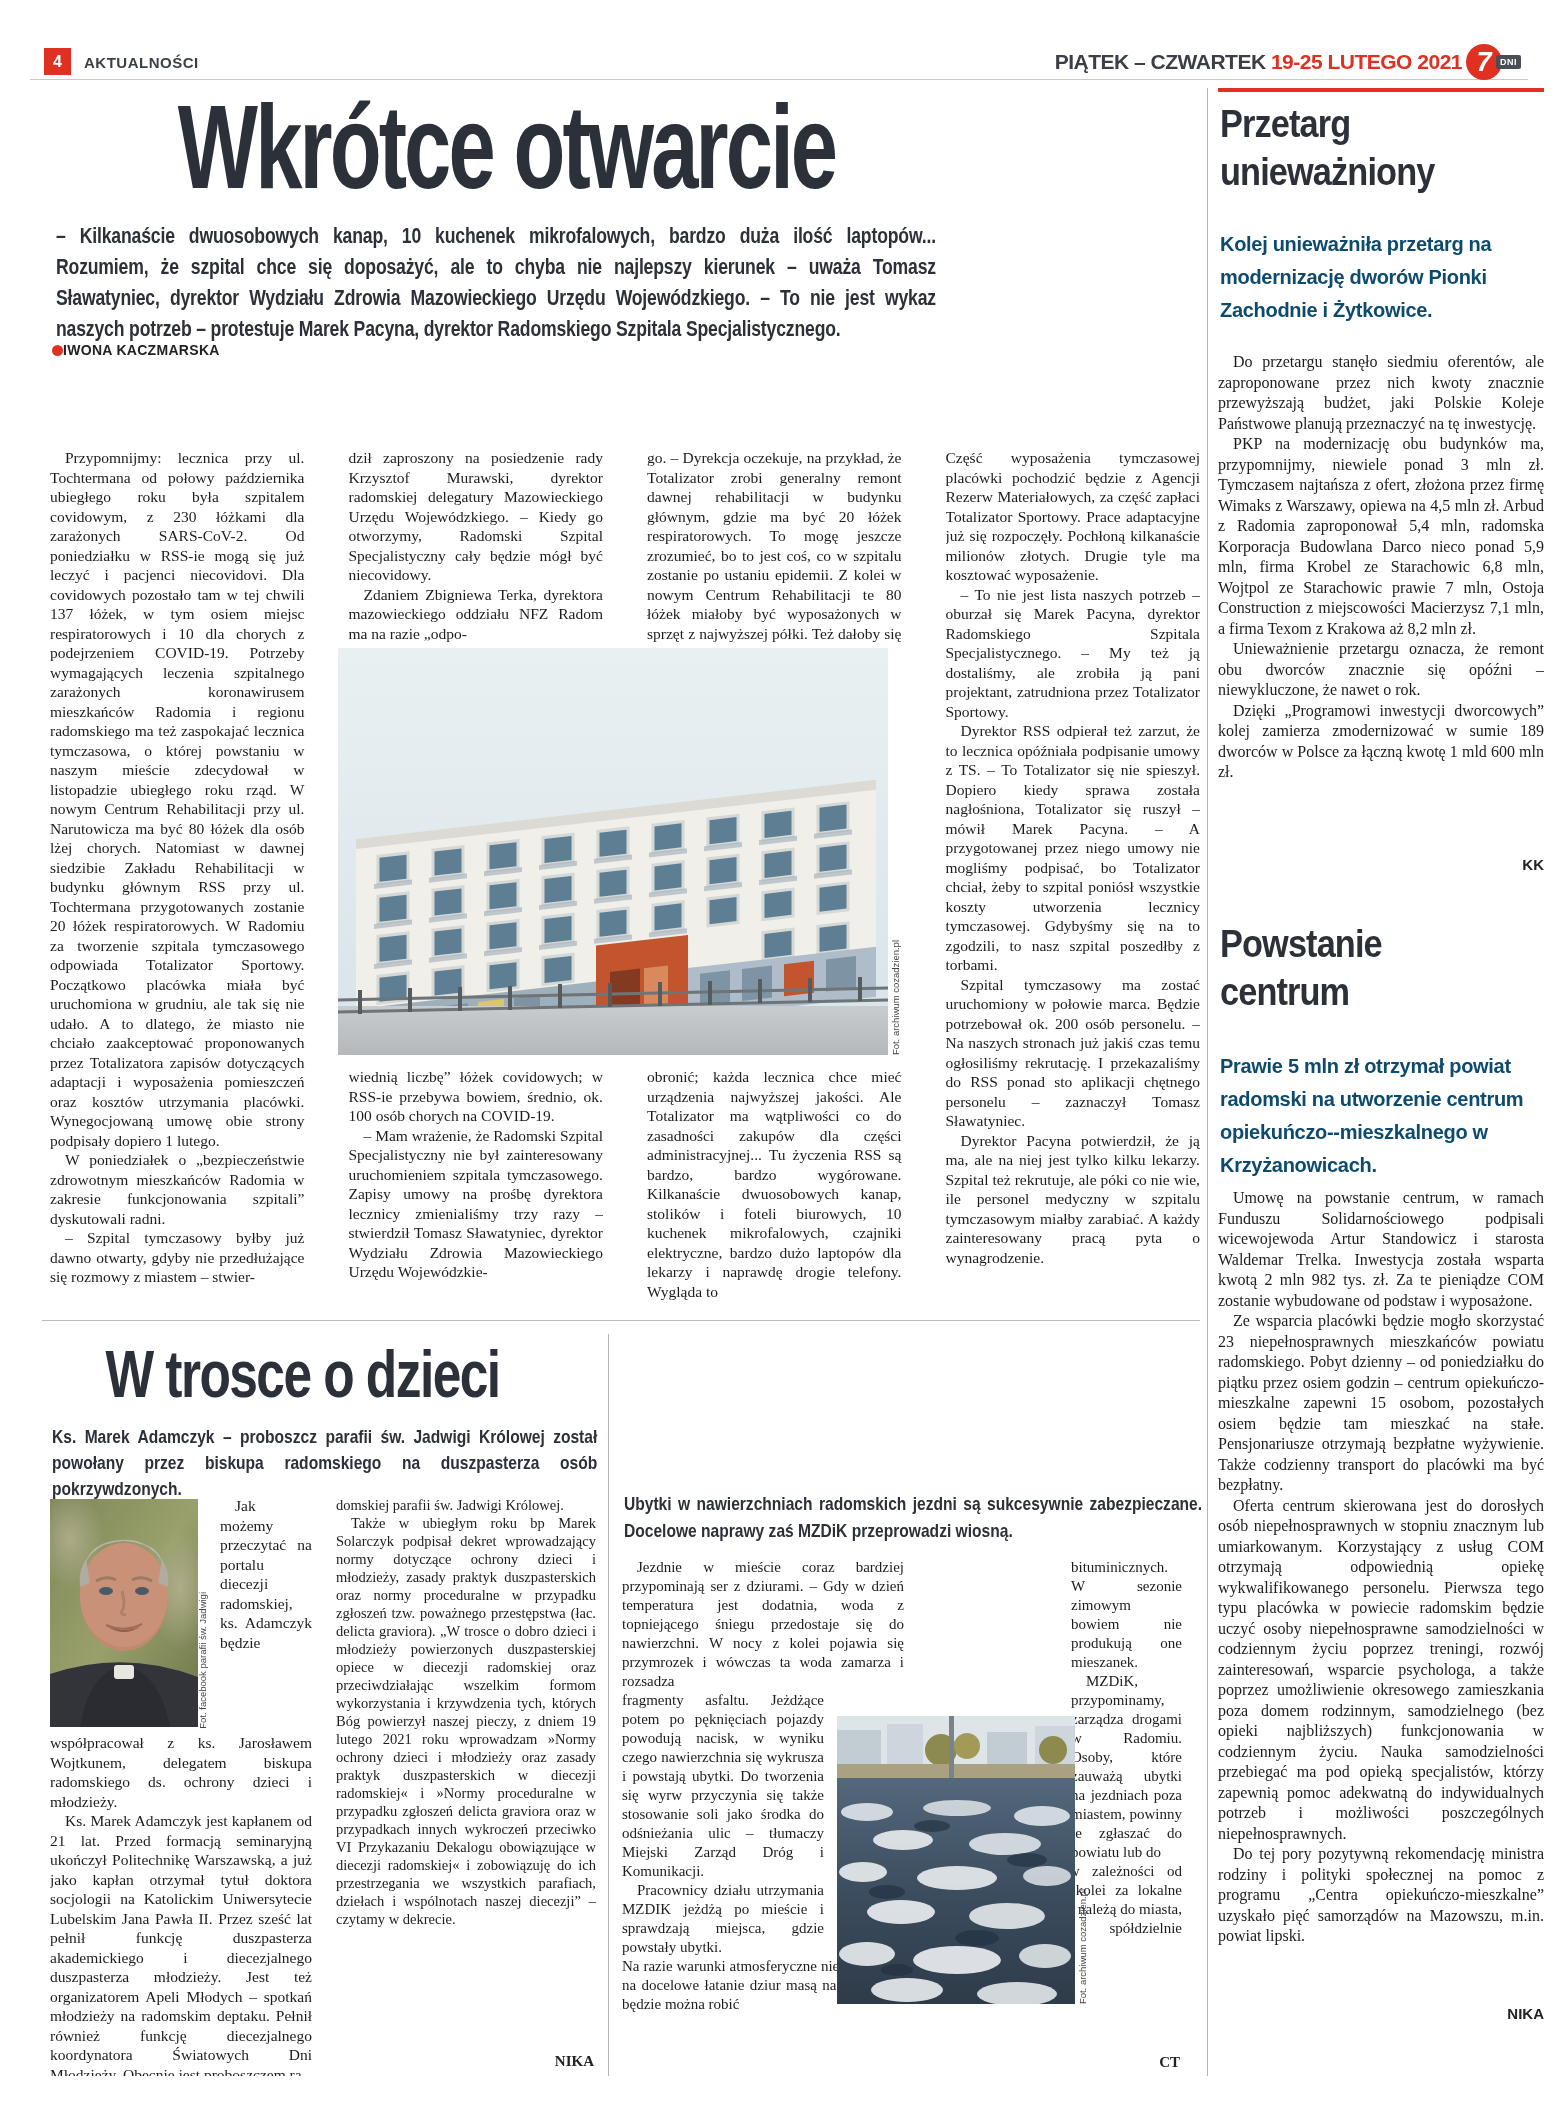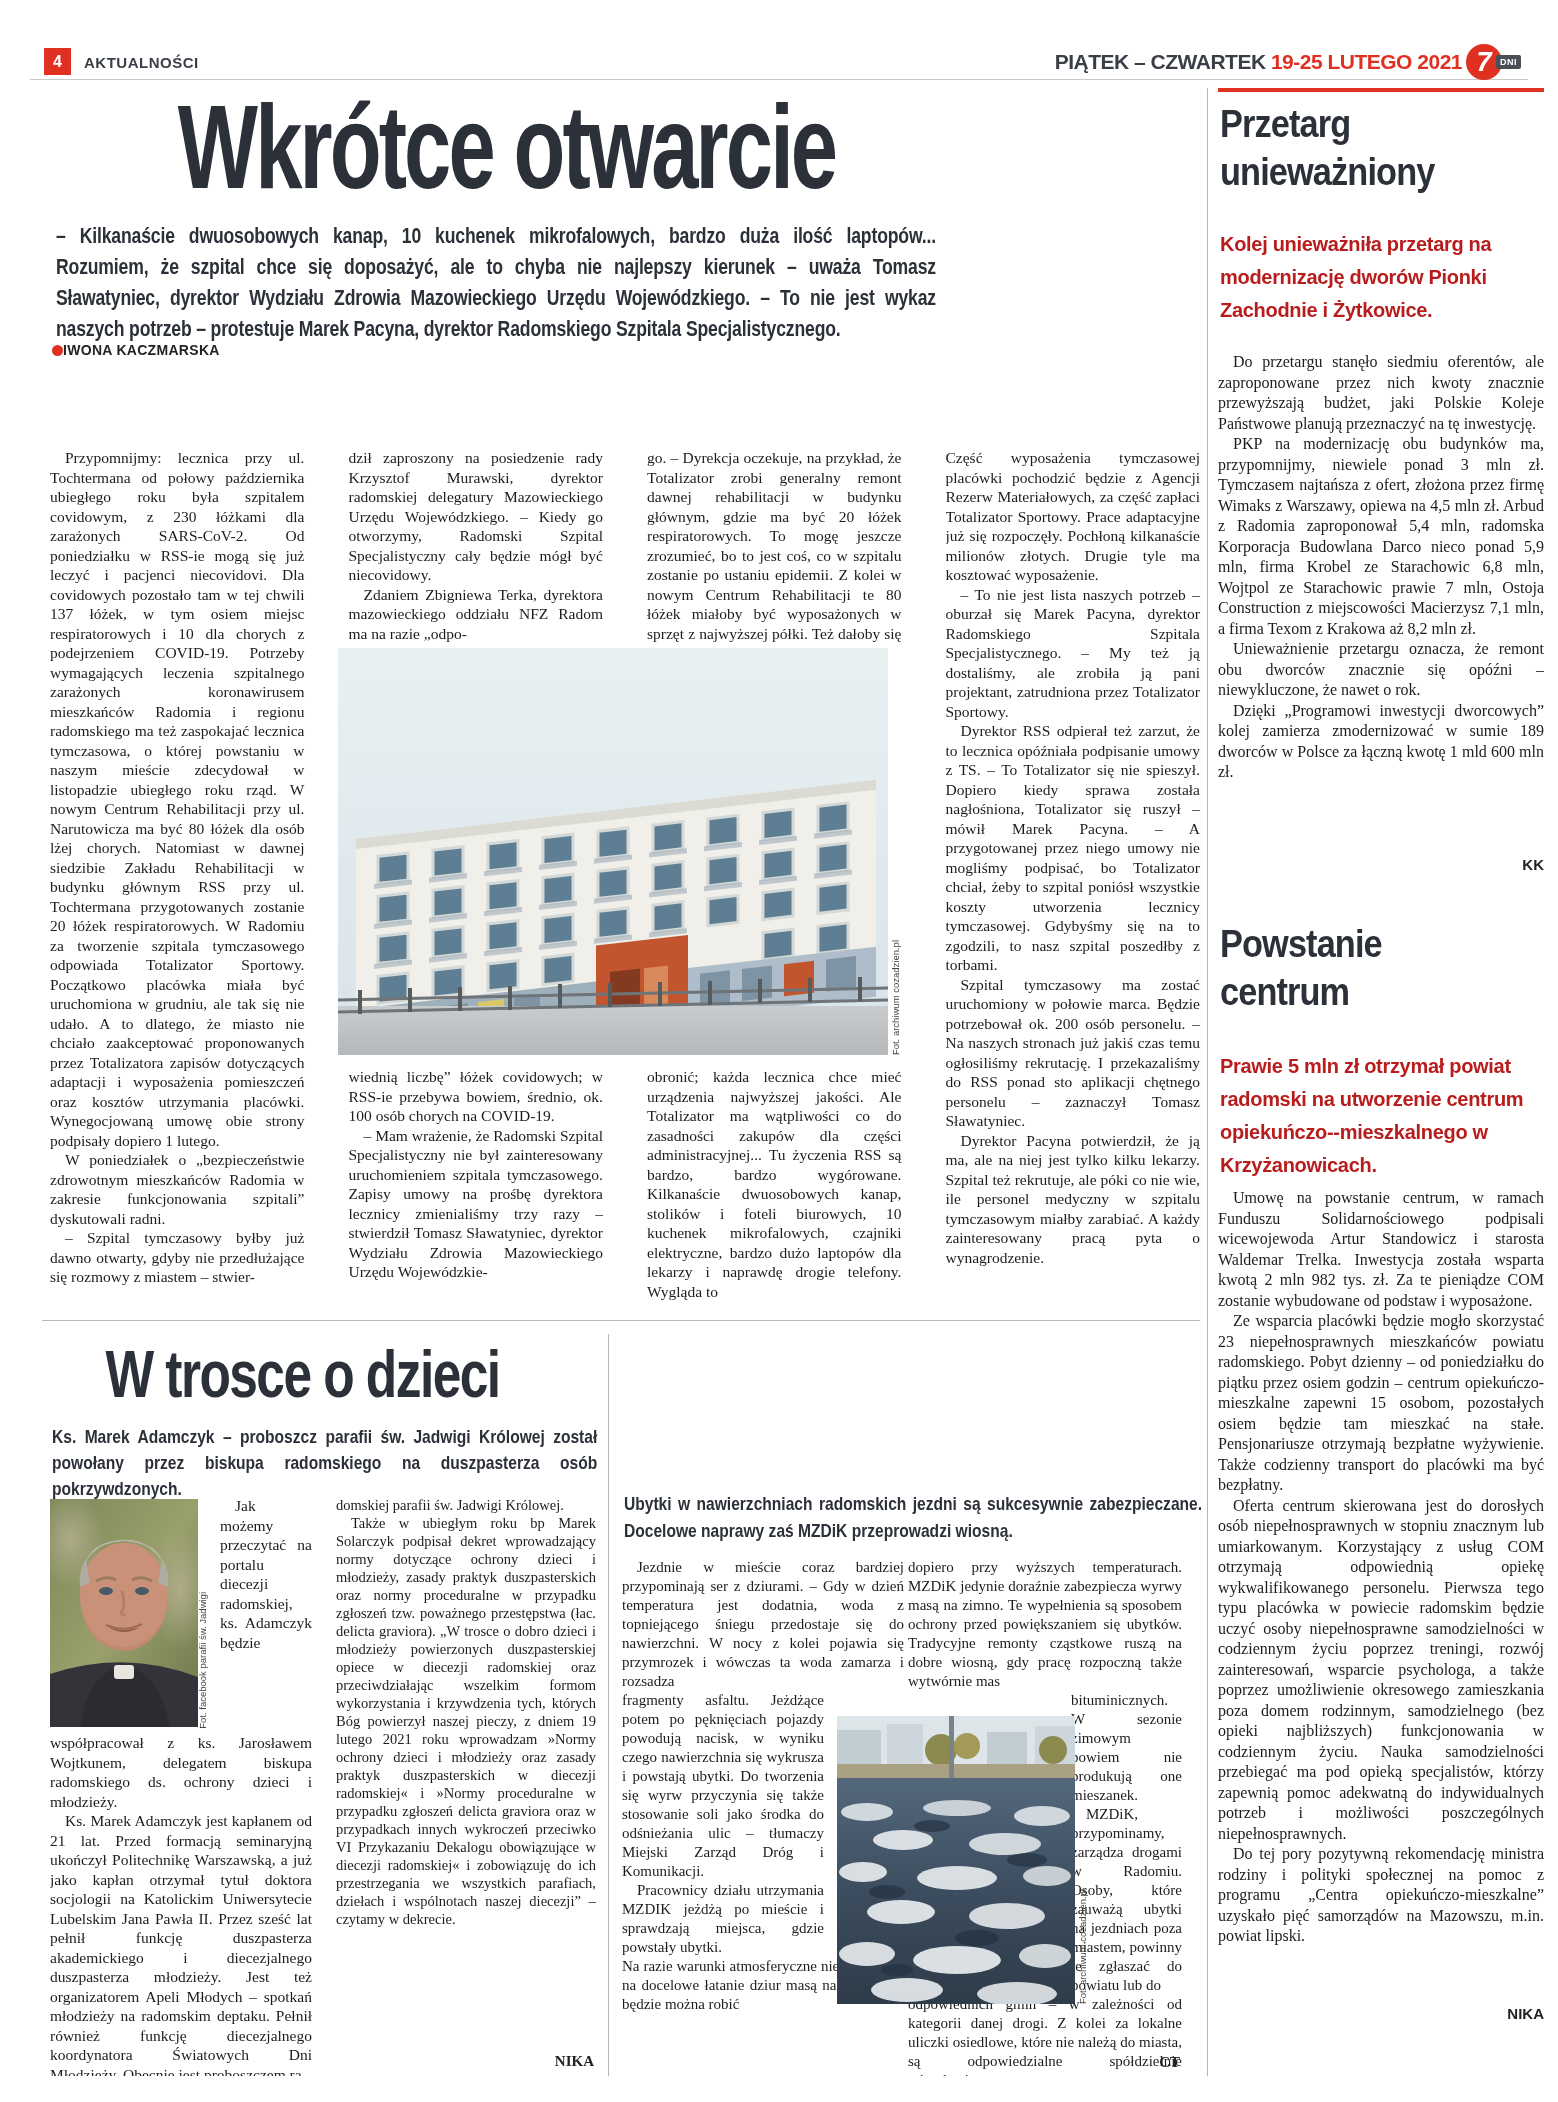--- a/index.html
+++ b/index.html
@@ -47,21 +47,21 @@
 
   
   .divider-v-sidebar { position:absolute; left:1207px; top:88px; width:1px; height:1988px; background:#b5b5b5; }
   .divider-h-bottom { position:absolute; left:42px; top:1320px; width:1158px; height:1px; background:#bbbbbb; }
   .divider-v-bottom { position:absolute; left:608px; top:1334px; width:1px; height:742px; background:#b5b5b5; }
   .sidebar-redline { position:absolute; left:1218px; top:88px; width:326px; height:4px; background:#e03022; }
 
   
   .sidebar { position:absolute; left:1218px; top:100px; width:326px; }
   .sb-headline { font-size:39px; line-height:1.23; letter-spacing:-1px; transform:scaleX(.88); transform-origin:left top; }
-  .sb-lead { font-weight:bold; color:#b91c1c; font-size:20px; line-height:33px; letter-spacing:-.3px; }
+  .sb-lead { font-weight:bold; color:#0c4a6e; font-size:20px; line-height:33px; letter-spacing:-.3px; }
   .sb-body { font-size:16px; line-height:20.5px; }
   .sb1-headline { position:absolute; left:2px; top:0; width:340px; }
   .sb1-lead { position:absolute; left:2px; top:128px; width:300px; }
   .sb1-body { position:absolute; left:0; top:252px; width:326px; height:500px; overflow:hidden; }
   .sb1-sig { position:absolute; left:0; top:756px; width:326px; }
   .sb2-headline { position:absolute; left:2px; top:820px; width:240px; }
   .sb2-lead { position:absolute; left:2px; top:950px; width:320px; }
   .sb2-body { position:absolute; left:0; top:1088px; width:326px; height:812px; overflow:hidden; }
   .sb2-sig { position:absolute; left:0; top:1905px; width:326px; }
 
@@ -378,21 +378,20 @@
     </div>
     <div class="ar-body">
       <div class="ar-cols">
         <div class="ar-col1 serif">
           <p>Jezdnie w mieście coraz bardziej przypominają ser z dziurami. – Gdy w dzień temperatura jest dodatnia, woda z topniejącego śniegu przedostaje się do nawierzchni. W nocy z kolei pojawia się przymrozek i wówczas ta woda zamarza i rozsadza</p>
           <p class="narrow" style="text-indent:0">fragmenty asfaltu. Jeżdżące potem po pęknięciach pojazdy powodują nacisk, w wyniku czego nawierzchnia się wykrusza i powstają ubytki. Do tworzenia się wyrw przyczynia się także stosowanie soli jako środka do odśnieżania ulic – tłumaczy Miejski Zarząd Dróg i Komunikacji.</p>
           <p class="narrow">Pracownicy działu utrzymania MZDIK jeżdżą po mieście i sprawdzają miejsca, gdzie powstały ubytki.</p>
           <p style="text-indent:0">Na razie warunki atmosferyczne nie pozwalają na docelowe łatanie dziur masą na gorąco; to będzie można robić</p>
         </div>
         <div class="ar-col2 serif cont">
-          <p>dopiero przy wyższych temperaturach. MZDiK jedynie doraźnie zabezpiecza wyrwy masą na zimno. Te wypełnienia są sposobem ochrony przed powiększaniem się ubytków. Tradycyjne remonty cząstkowe ruszą na dobre wiosną, gdy pracę rozpoczną także wytwórnie mas</p>
           <p class="narrow" style="text-indent:0">bituminicznych. W sezonie zimowym bowiem nie produkują one mieszanek.</p>
           <p class="narrow">MZDiK, przypominamy, zarządza drogami w Radomiu. Osoby, które zauważą ubytki na jezdniach poza miastem, powinny je zgłaszać do powiatu lub do</p>
           <p style="text-indent:0">odpowiednich gmin – w zależności od kategorii danej drogi. Z kolei za lokalne uliczki osiedlowe, które nie należą do miasta, są odpowiedzialne spółdzielnie mieszkaniowe.</p>
           <div class="ar-sig sig">CT</div>
         </div>
       </div>
 
       <div class="road-photo">
         <svg width="238" height="288" viewBox="0 0 238 288" xmlns="http://www.w3.org/2000/svg">
           <defs>

